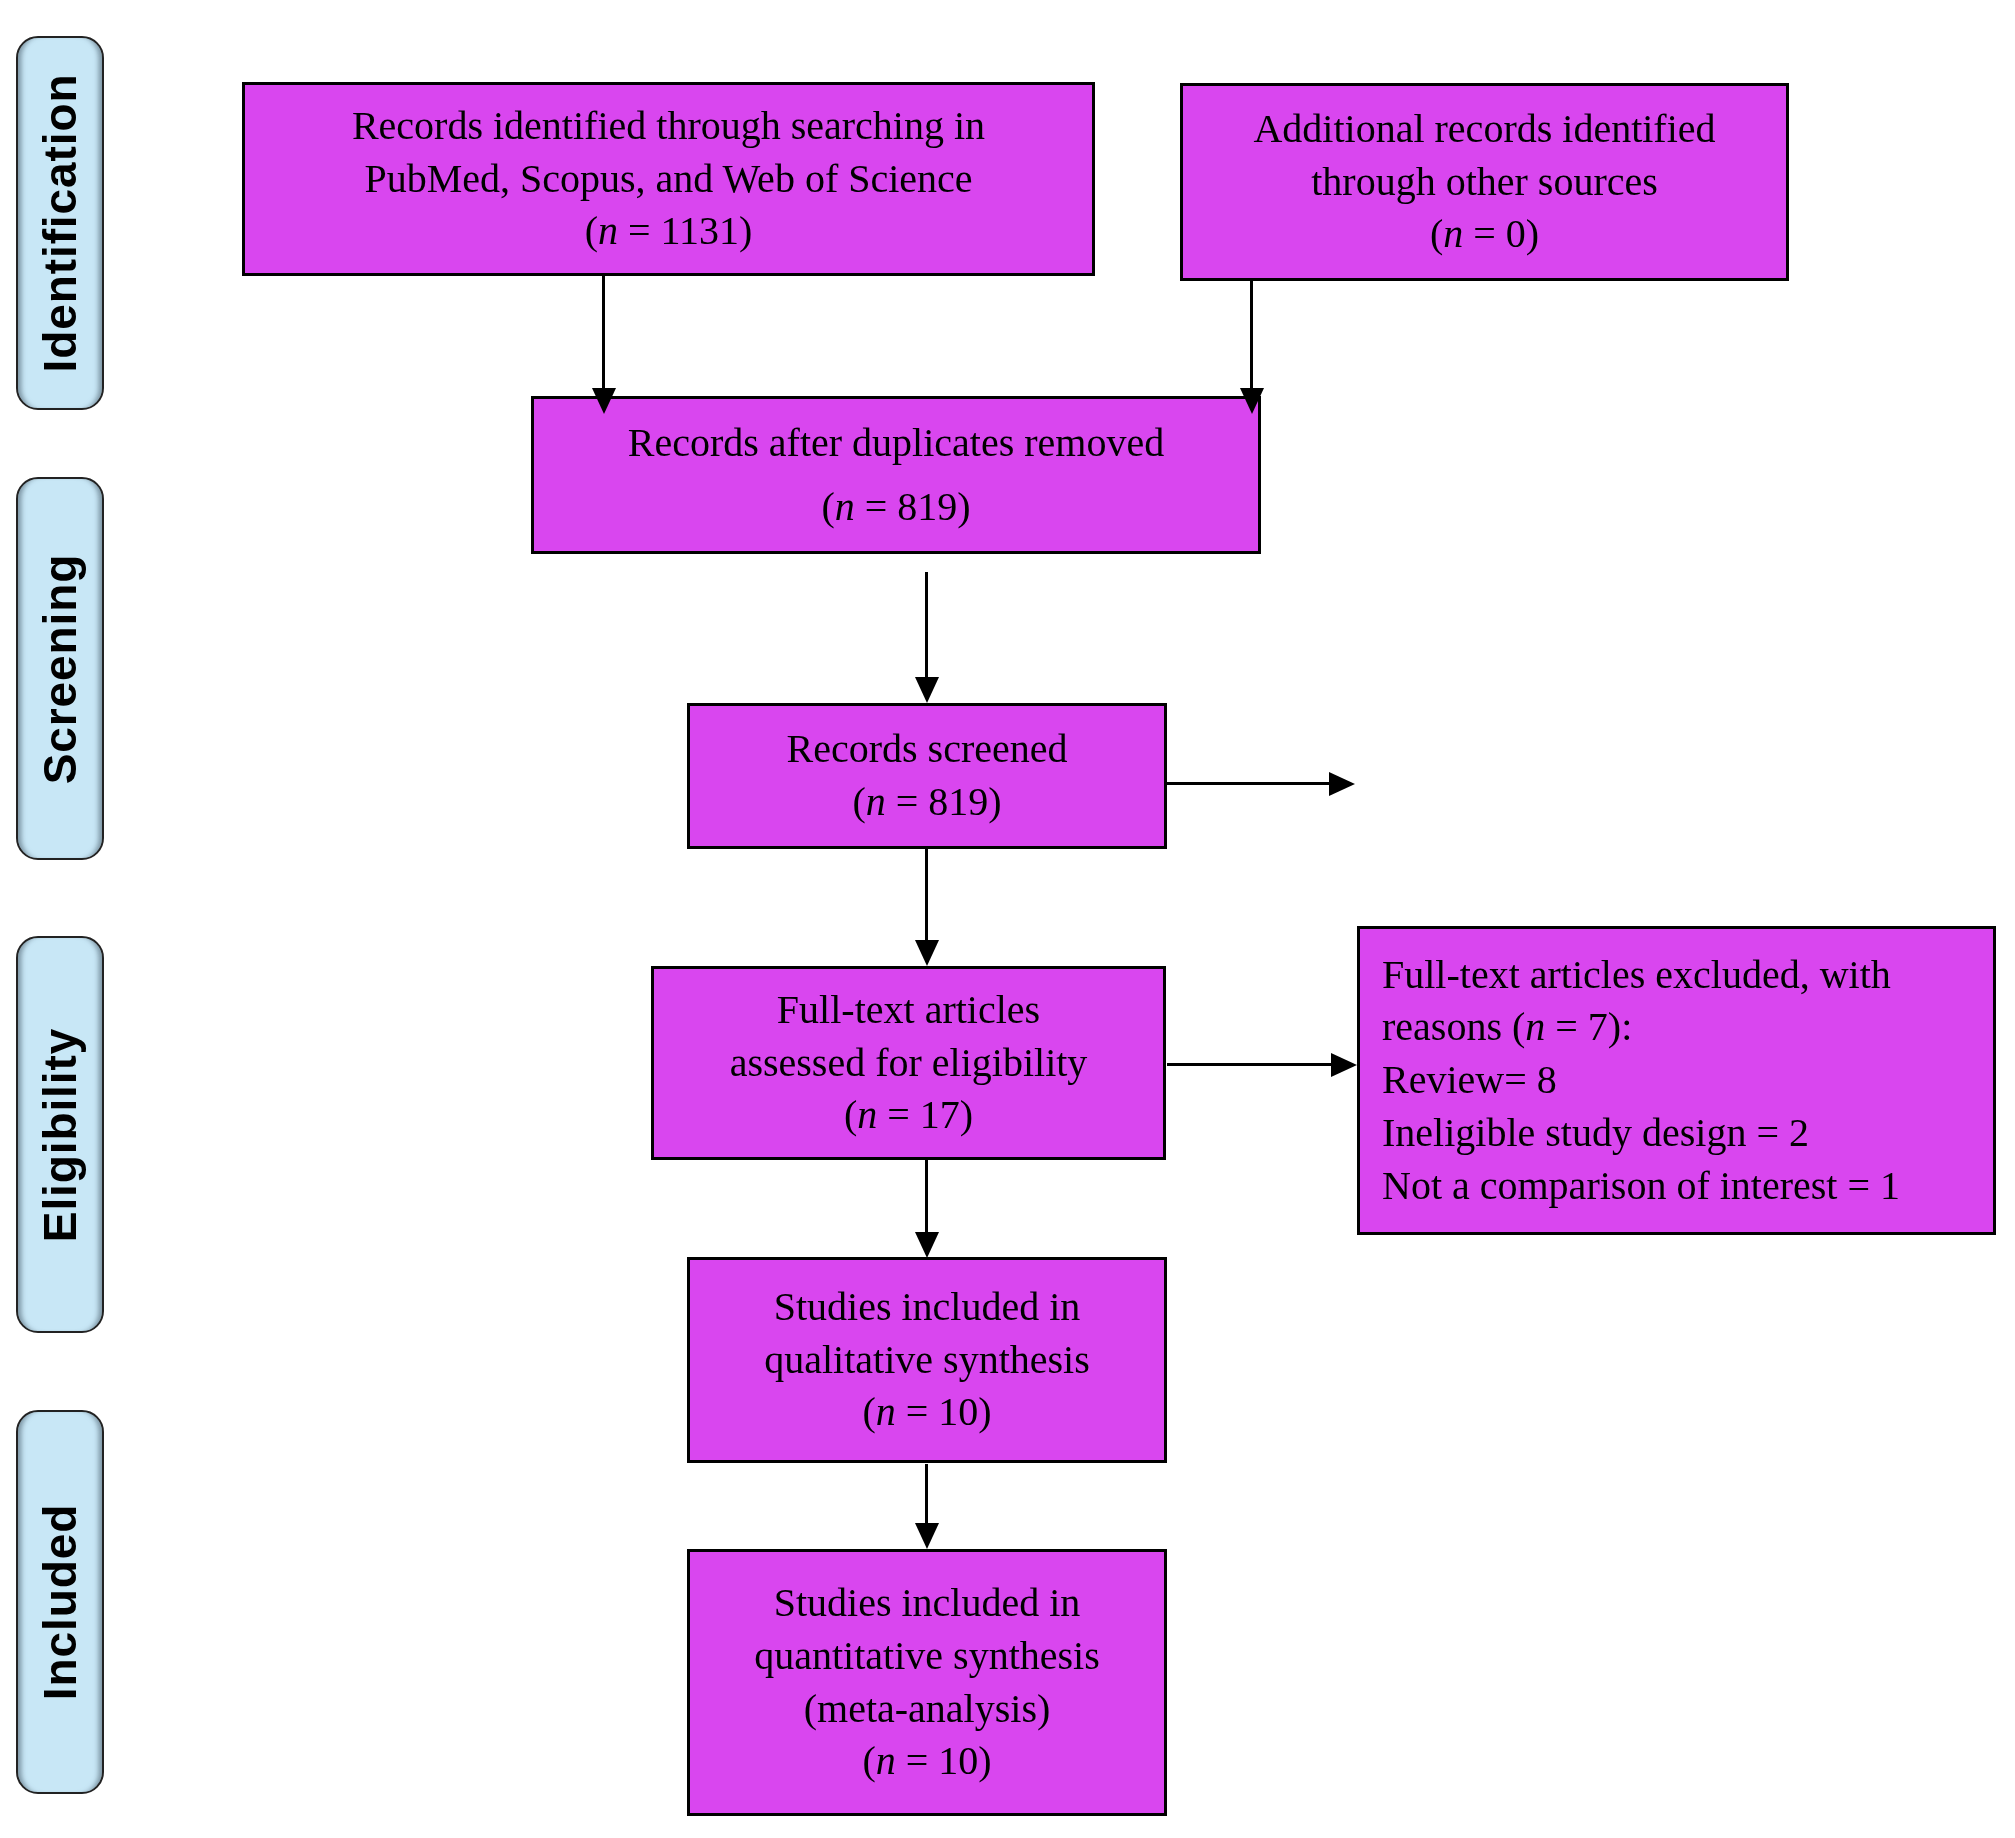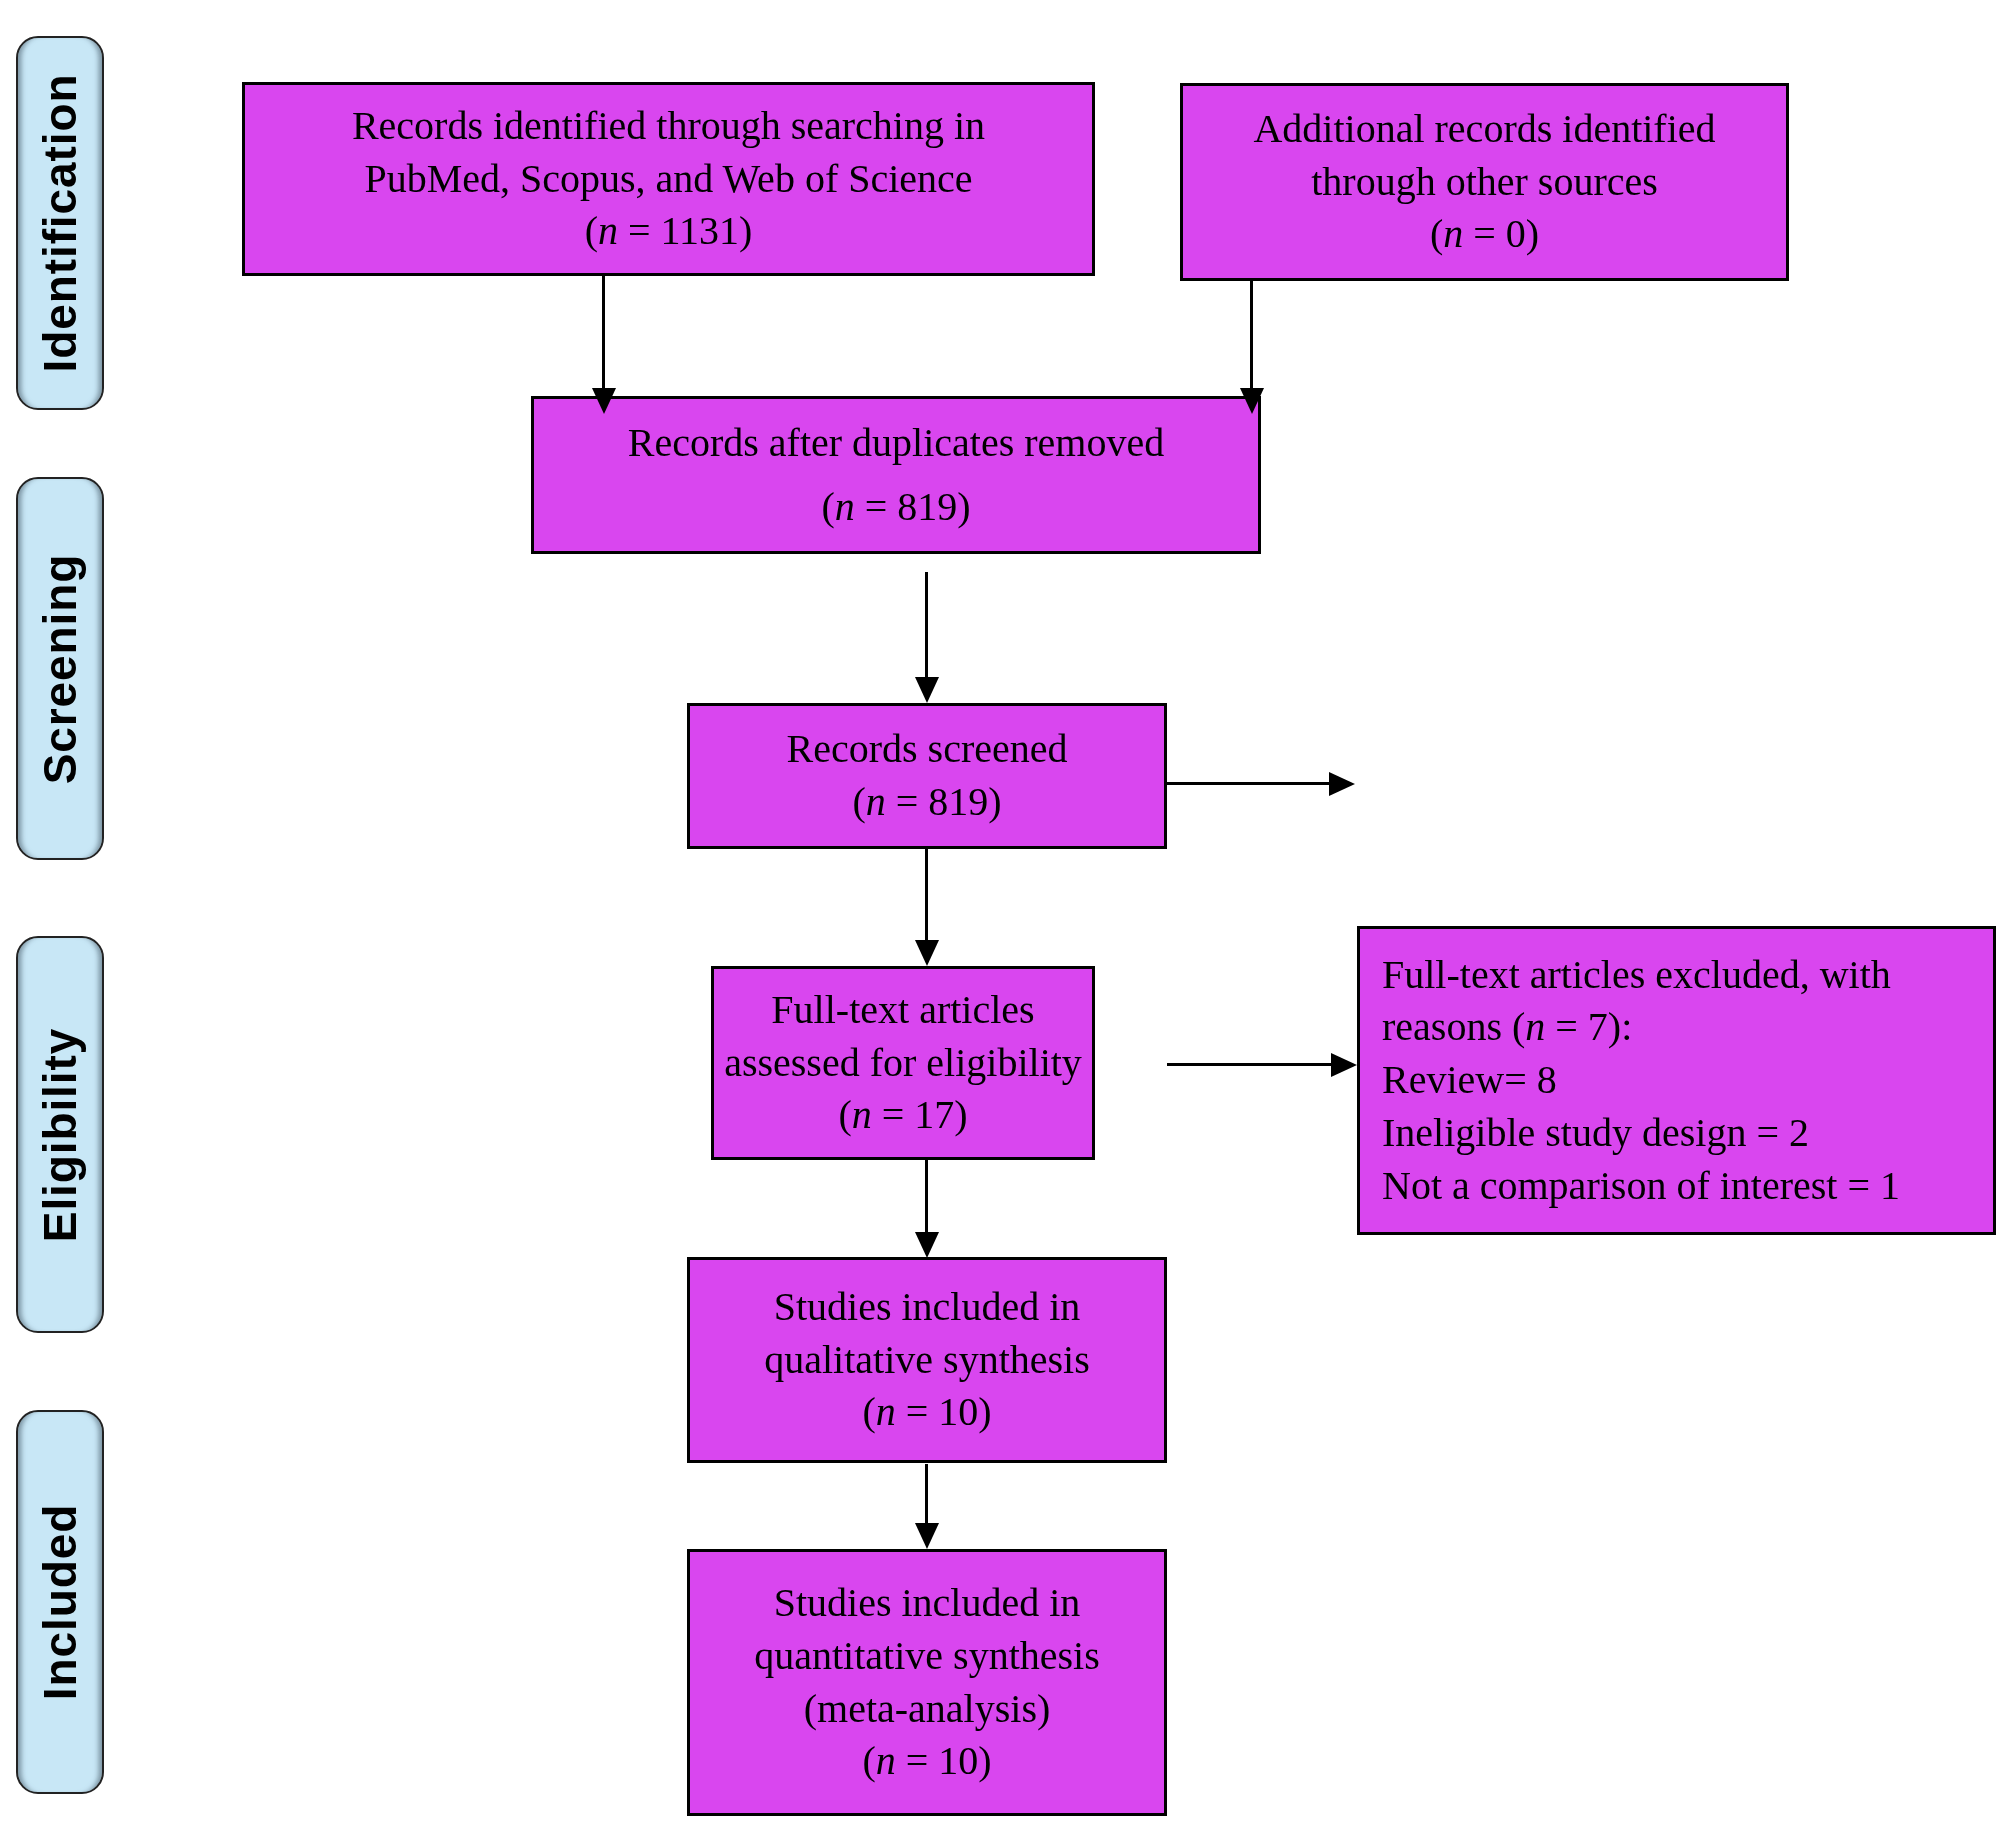--- a/index.html
+++ b/index.html
@@ -105,21 +105,21 @@
     <span class="line">Records after duplicates removed</span>
     <span class="line">(<i>n</i> = 819)</span>
   </div>
 
   <div class="fbox" style="left:687px;top:703px;width:480px;height:146px;">
     <span class="line">Records screened</span>
     <span class="line">(<i>n</i> = 819)</span>
   </div>
 
 
-  <div class="fbox" style="left:711px;top:966px;width:384px;height:194px;">
+  <div class="fbox" style="left:651px;top:966px;width:515px;height:194px;">
     <span class="line">Full-text articles</span>
     <span class="line">assessed for eligibility</span>
     <span class="line">(<i>n</i> = 17)</span>
   </div>
 
   <div class="fbox align-left" style="left:1357px;top:926px;width:639px;height:309px;">
     <span class="line">Full-text articles excluded, with</span>
     <span class="line">reasons (<i>n</i> = 7):</span>
     <span class="line">Review= 8</span>
     <span class="line">Ineligible study design = 2</span>

